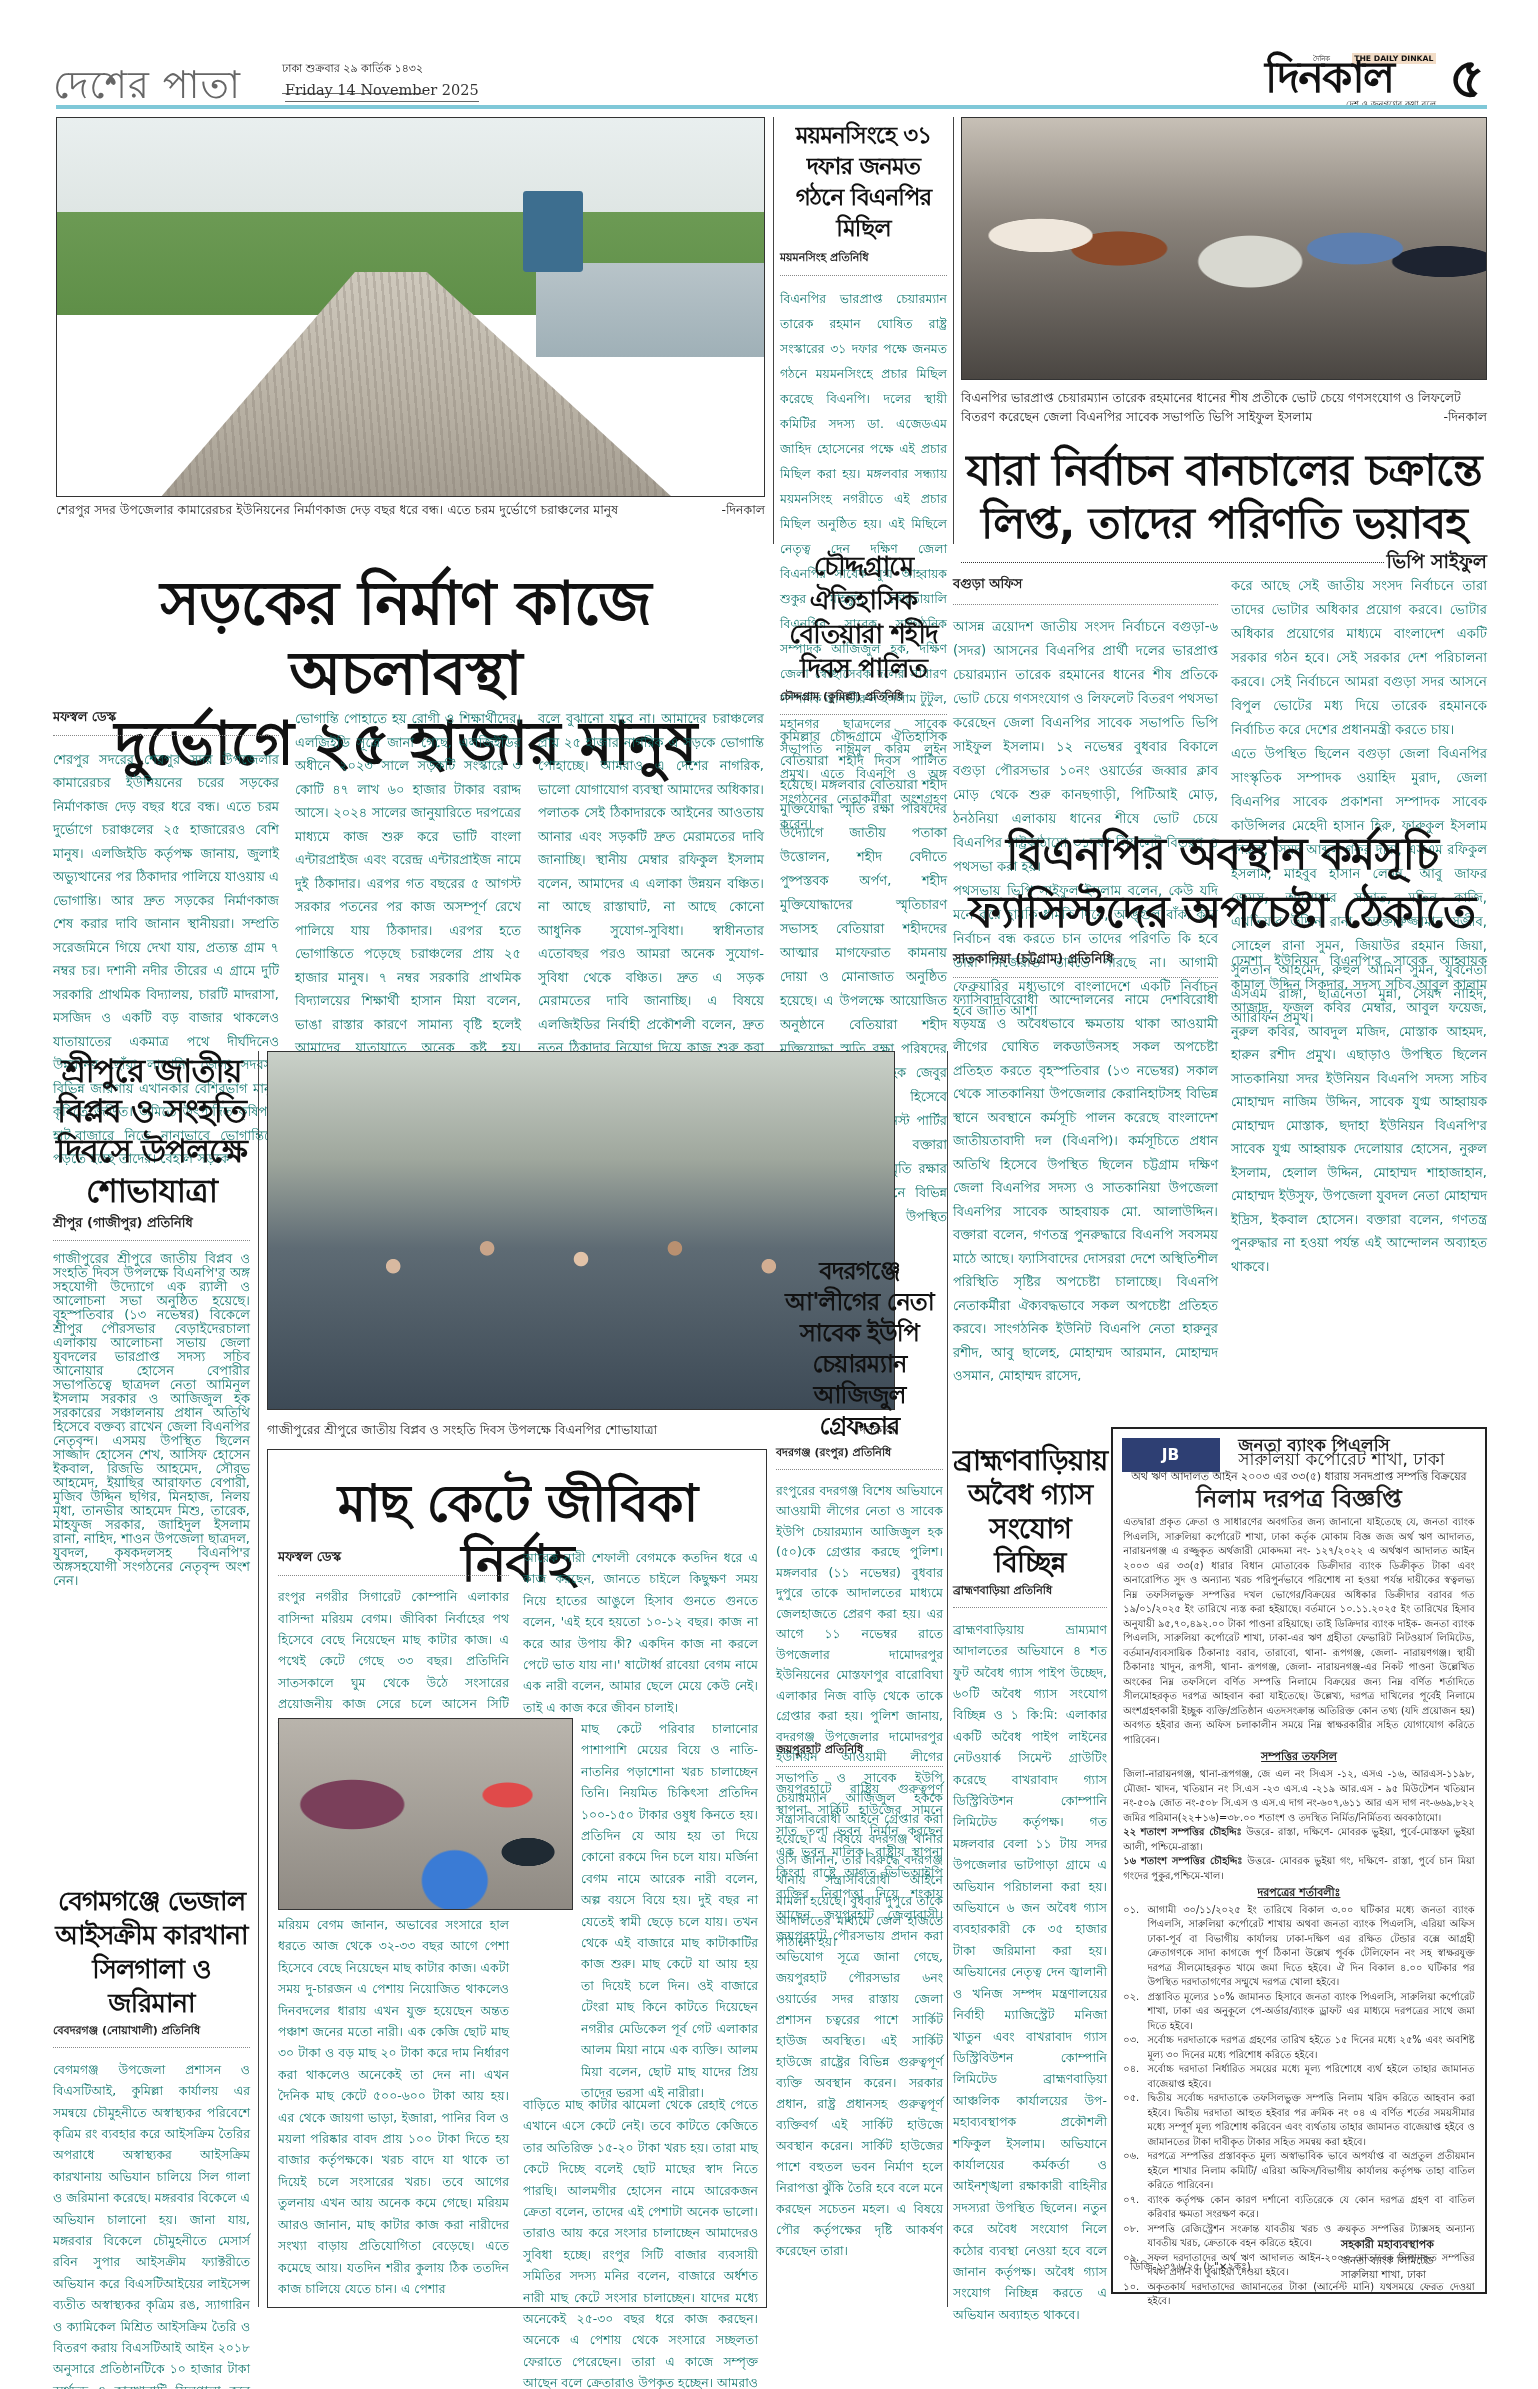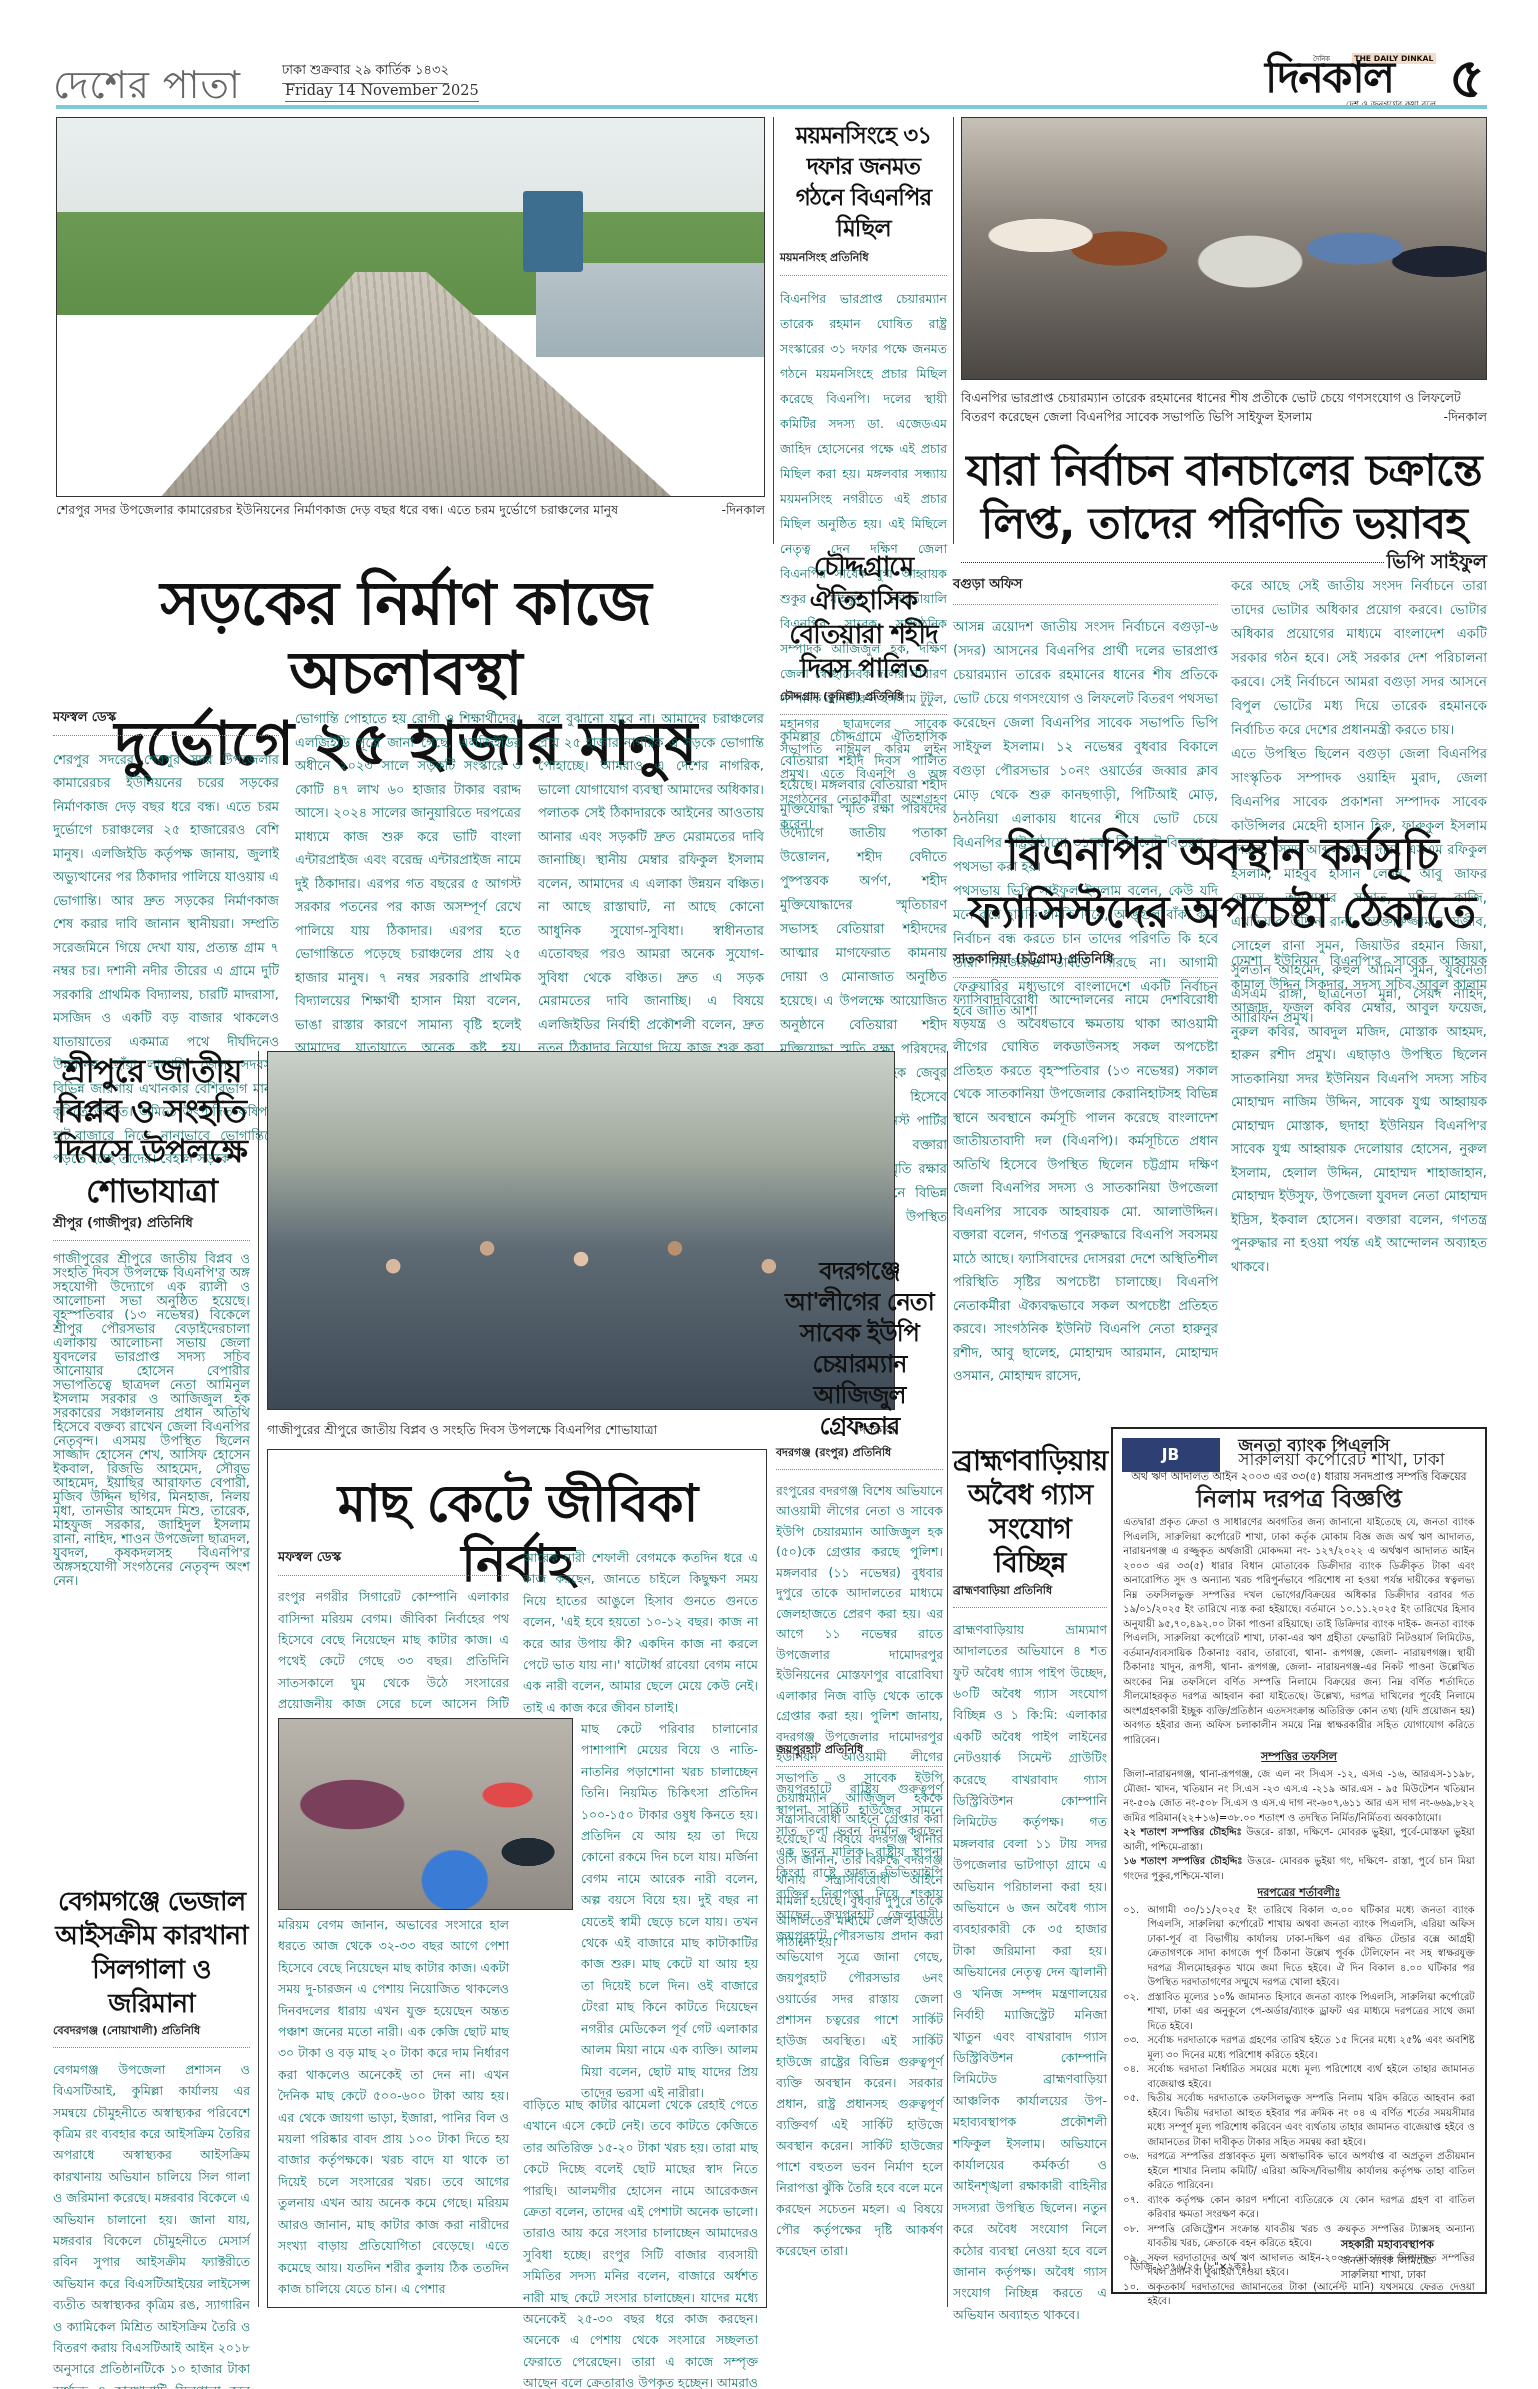--- a/index.html
+++ b/index.html
@@ -11,21 +11,21 @@
   .byline { font-size: 13px; font-weight: 700; color: #222; }
   .rule-dot { border-top: 0.9px dotted #888; height: 0; }
   .body { font-size: 14px; line-height: 25px; text-align: justify; color: #0f766e; }
   .cap { font-size: 12.4px; color: #222; line-height: 19px; }
   .credit { font-size: 12.4px; color: #222; position: absolute; right: 0; bottom: 0; }
   .vline { position: absolute; width: 0.9px; background: #444; }
   .photo { position: absolute; overflow: hidden; border: 0.9px solid #333; }
   .boxed { position: absolute; border: 1.7px solid #333; }
   
   #sec-title { left: 53px; top: 55px; font-size: 38px; color: #666; font-weight: 400; letter-spacing: 0.9px; }
-  #date-bn { left: 282px; top: 60px; font-size: 13px; color: #222; border-bottom: 1.7px solid #666; padding-bottom: 2px; }
+  #date-bn { left: 282px; top: 60px; font-size: 11px; color: #222; border-bottom: 1.7px solid #666; padding-bottom: 14px; }
   #date-en { left: 285px; top: 82px; font-size: 14.5px; color: #333; border-bottom: 1.7px solid #666; padding-bottom: 2.6px; font-family: "DejaVu Serif", serif; }
   #blue-rule { left: 56px; top: 105px; width: 1431px; height: 4.3px; background: #7fc8d8; }
   
   #logo-wrap { left: 1265px; top: 53px; width: 171px; height: 56px; }
   #logo-main { position: absolute; left: 0; top: 3.4px; font-size: 43px; font-weight: 900; color: #111; letter-spacing: -1.7px; line-height: 1; }
   #logo-en { position: absolute; right: 0; top: 0; font-size: 7.7px; background: #f2dcc6; padding: 0.9px 2.6px; font-weight: 700; color: #111; }
   #logo-small { position: absolute; left: 48px; top: 0; font-size: 6.8px; color: #111; }
   #logo-tag { position: absolute; right: 0; bottom: -3.4px; font-size: 8.5px; color: #222; }
   #page-no { left: 1449px; top: 51px; font-size: 55px; font-weight: 900; color: #111; line-height: 1; }
 

